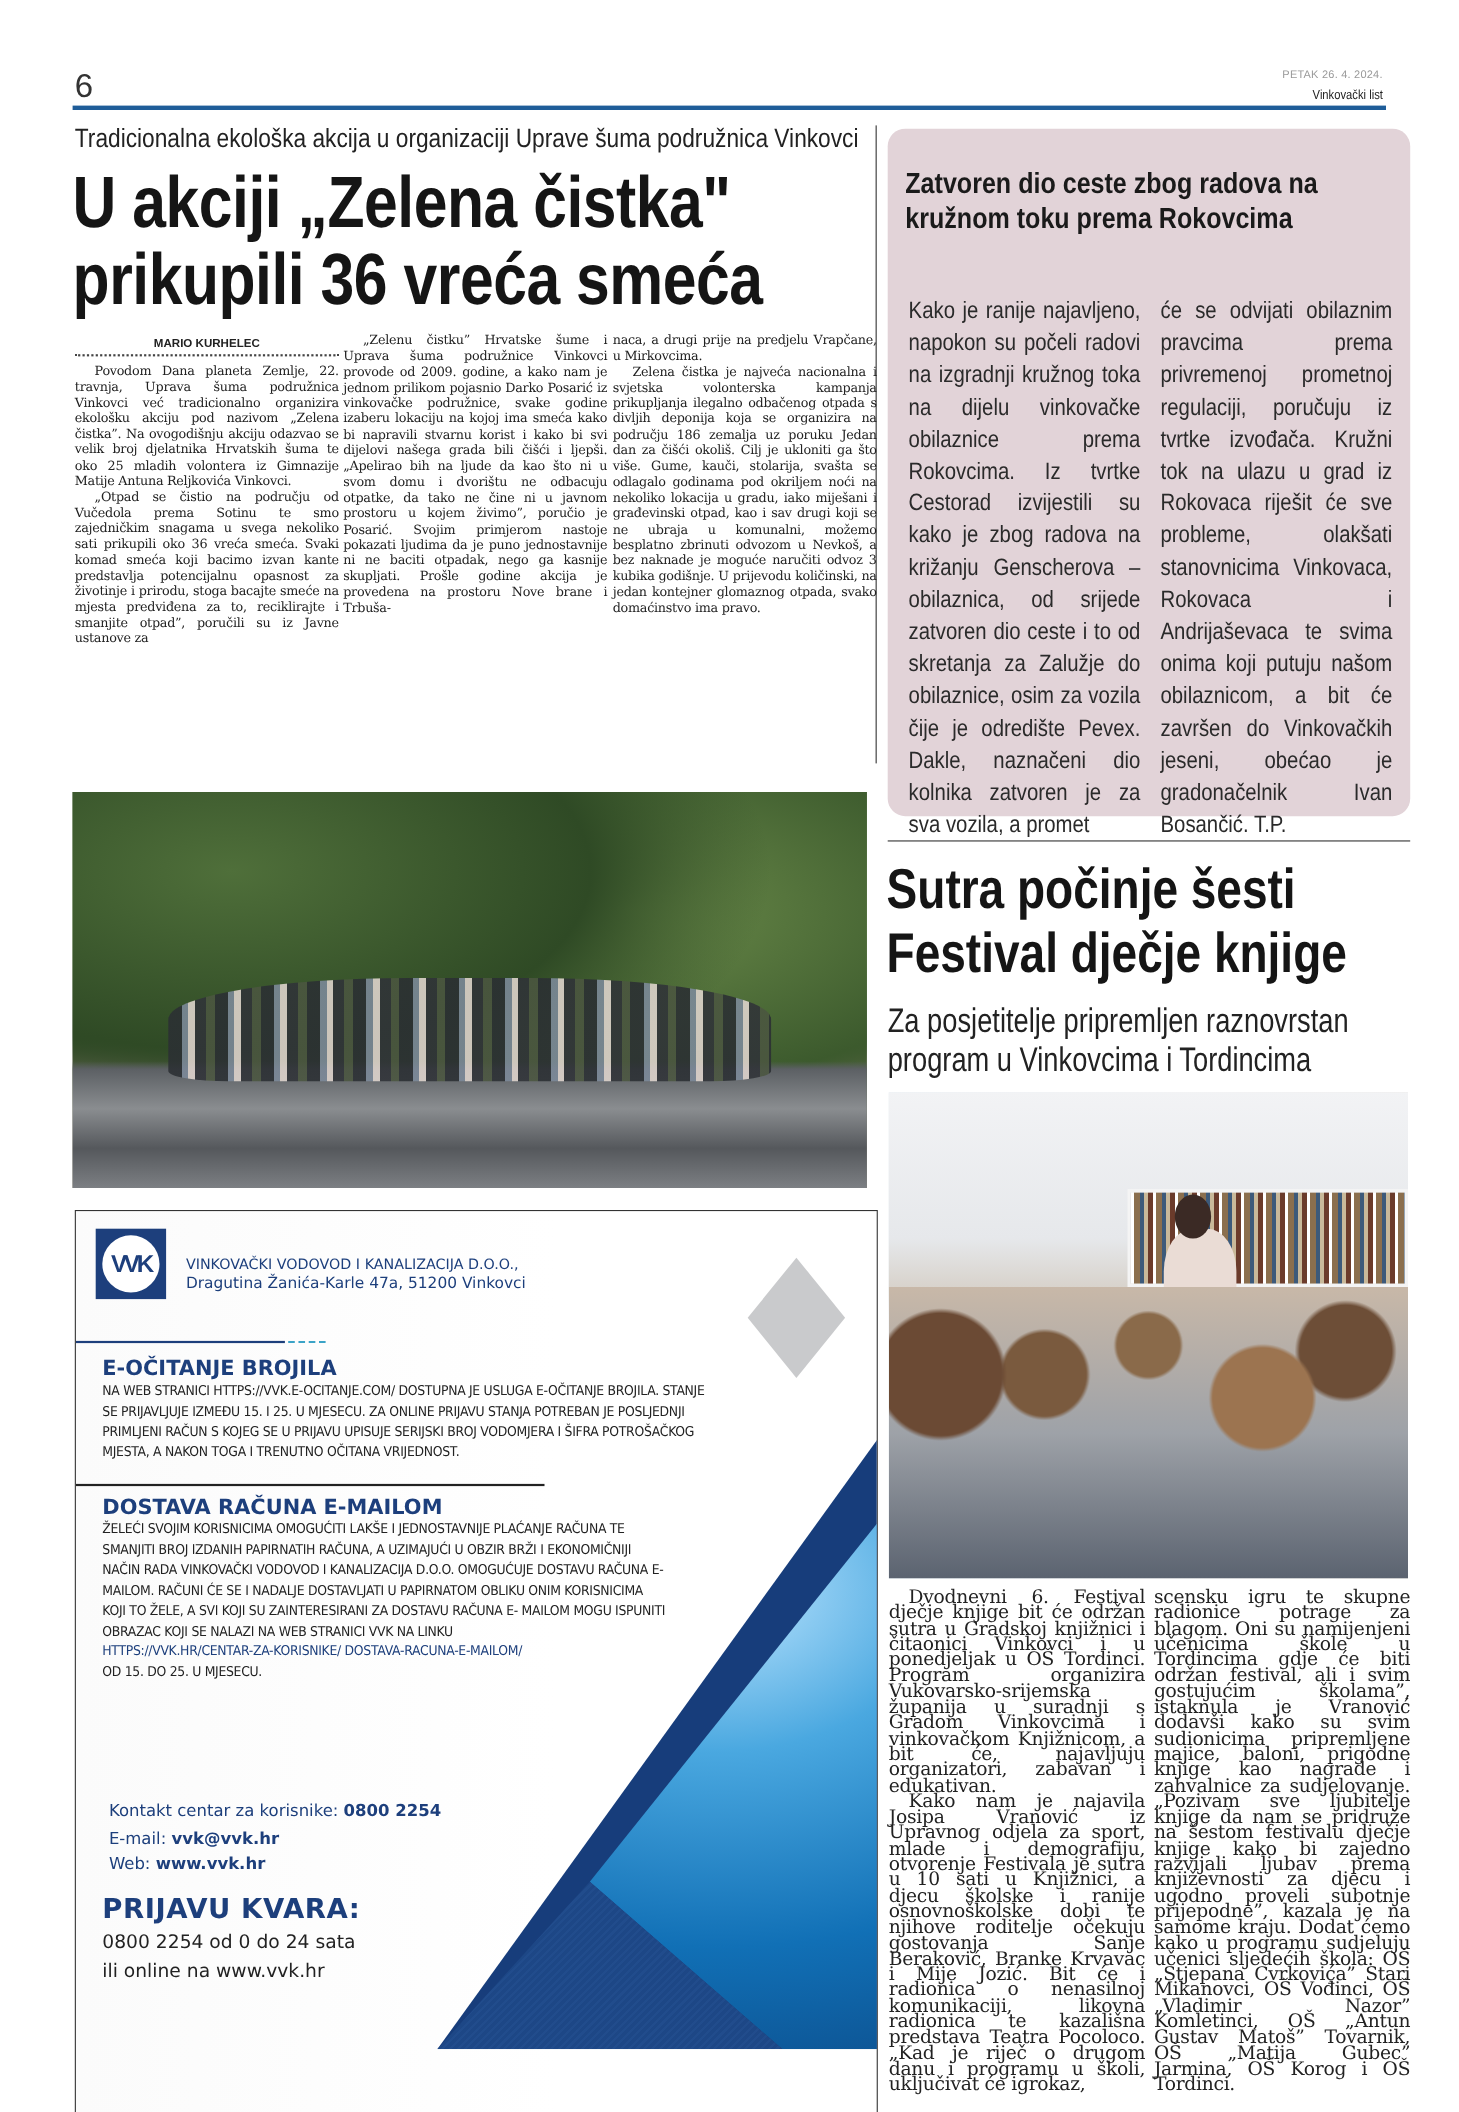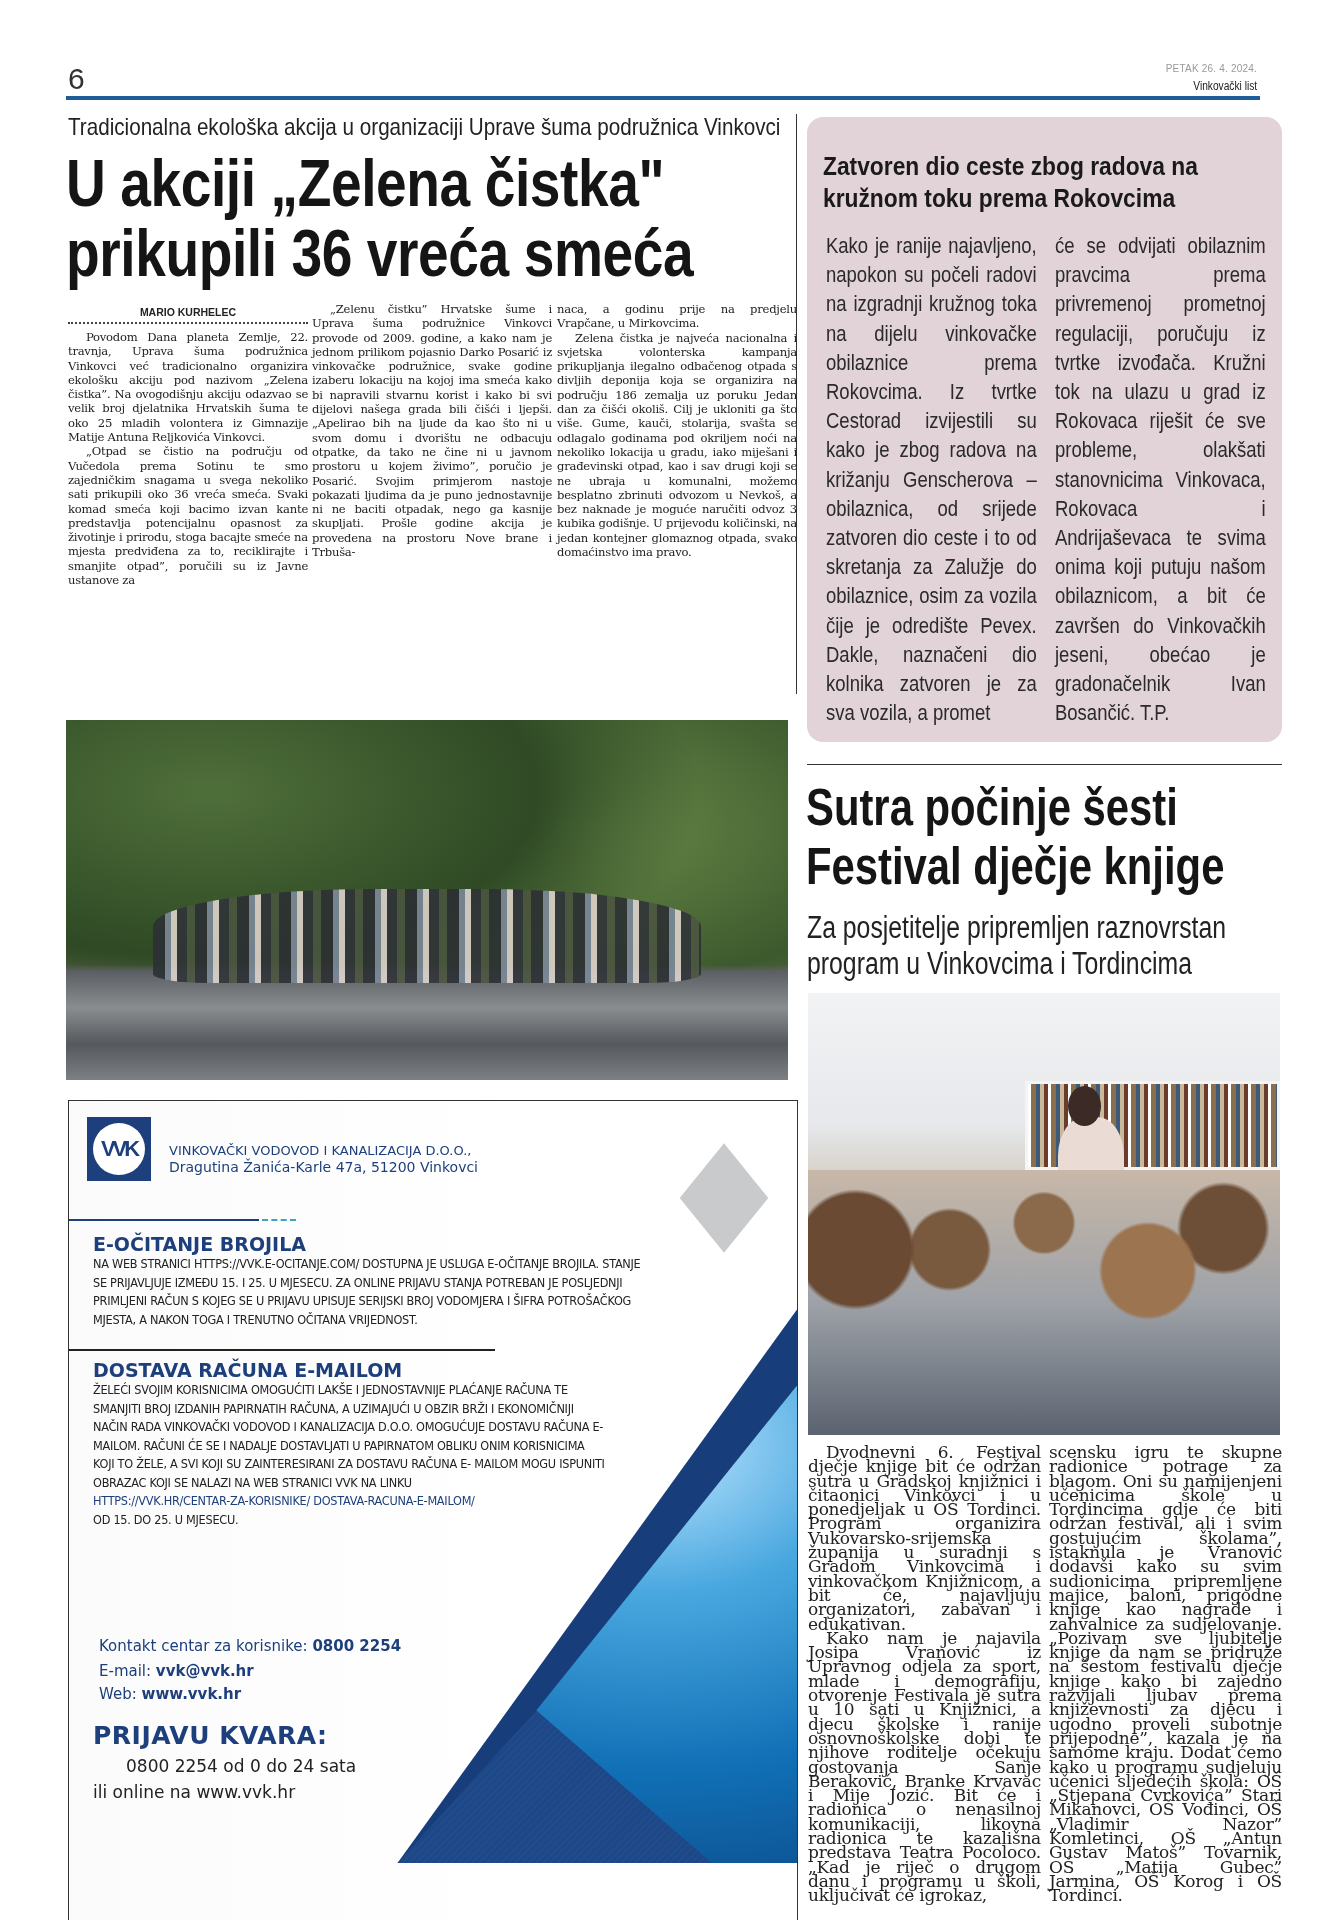--- a/index.html
+++ b/index.html
@@ -32,21 +32,21 @@
       radial-gradient(ellipse at 20% 20%, #4f6f3a 0%, #2f4a25 40%, transparent 60%),
       radial-gradient(ellipse at 70% 30%, #6b8b4a 0%, #3c5a2d 45%, transparent 65%),
       linear-gradient(180deg, #3e5b2d 0%, #55733a 35%, #2d4425 62%, #6d6b5a 68%); }
   .crowd { position: absolute; left: 12%; top: 47%; width: 76%; height: 26%; background:
       repeating-linear-gradient(90deg, #2b2f33 0 12px, #7d8a9a 12px 18px, #e1d6cf 18px 24px, #303338 24px 34px, #4b5640 34px 42px);
       border-radius: 40% 40% 10% 10%; opacity: .88; }
 
   
   #pink-box { position: absolute; left: 807px; top: 117px; width: 475px; height: 625px; background: #e2d3d8; border-radius: 16px; }
   #pink-title { position: absolute; left: 823px; top: 150px; width: 470px; font-family: "Liberation Sans", sans-serif; font-weight: 700; font-size: 26.5px; line-height: 32px; color: #1a1a1a; transform: scaleX(0.86); transform-origin: left top; }
-  .pcol { position: absolute; font-family: "Liberation Sans", sans-serif; font-size: 21.5px; line-height: 29.2px; color: #2a2a2a; text-align: justify; }
+  .pcol { position: absolute; font-family: "Liberation Sans", sans-serif; font-size: 21.5px; line-height: 29.2px; color: #2a2a2a; text-align: justify; margin-top: 36px; }
   .pcol-in { width: 245px; transform: scaleX(0.86); transform-origin: left top; }
   #pcol1 { left: 826px; top: 232px; }
   #pcol2 { left: 1055px; top: 232px; }
 
   #hr-right { position: absolute; left: 807px; top: 764px; width: 475px; height: 1px; background: #333; }
   #fest-title { position: absolute; left: 806px; top: 778px; width: 560px; font-family: "Liberation Sans", sans-serif; font-weight: 700; font-size: 51px; line-height: 59px; color: #151515; transform: scaleX(0.82); transform-origin: left top; }
   #fest-sub { position: absolute; left: 807px; top: 910px; width: 560px; font-family: "Liberation Sans", sans-serif; font-size: 31px; line-height: 36px; color: #222; transform: scaleX(0.8); transform-origin: left top; }
 
   #photo-kids { position: absolute; left: 808px; top: 993px; width: 472px; height: 442px; overflow: hidden;
     background:
@@ -93,21 +93,21 @@
   #ad-p1 { top: 154px; width: 600px; }
   #ad-rule2 { position: absolute; left: 0; top: 248px; width: 426px; height: 2px; background: #222; }
   #ad-h2 { top: 258px; }
   #ad-p2 { top: 280px; width: 560px; }
   .ad-link { color: #1d3f7c; }
   .ad-contact { position: absolute; left: 30px; font-family: "DejaVu Sans", sans-serif; font-size: 15px; color: #1d3f7c; }
   .ad-contact b { font-weight: 700; }
   #ad-c1 { top: 536px; } #ad-c2 { top: 561px; } #ad-c3 { top: 584px; }
   #ad-kvar { position: absolute; left: 24px; top: 620px; font-family: "DejaVu Sans", sans-serif; font-weight: 700; font-size: 25px; color: #1d3f7c; letter-spacing: 0.5px; }
   .ad-kv { position: absolute; left: 24px; font-family: "DejaVu Sans", sans-serif; font-size: 17px; color: #222; }
-  #ad-kv1 { top: 655px; margin-left: 33px; } #ad-kv2 { top: 681px; }
+  #ad-kv1 { top: 655px; } #ad-kv2 { top: 681px; }
 </style>
 </head>
 <body>
 
 <div id="page-num">6</div>
 <div id="date">PETAK 26. 4. 2024.</div>
 <div id="paper">Vinkovački list</div>
 <div id="top-rule"></div>
 
 <div id="kicker">Tradicionalna ekološka akcija u organizaciji Uprave šuma podružnica Vinkovci</div>
@@ -120,21 +120,21 @@
 <div id="byline-dots"></div>
 
 <div id="col1" class="col">
   <p>Povodom Dana planeta Zemlje, 22. travnja, Uprava šuma podružnica Vinkovci već tradicionalno organizira ekološku akciju pod nazivom „Zelena čistka”. Na ovogodišnju akciju odazvao se velik broj djelatnika Hrvatskih šuma te oko 25 mladih volontera iz Gimnazije Matije Antuna Reljkovića Vinkovci.</p>
   <p>„Otpad se čistio na području od Vučedola prema Sotinu te smo zajedničkim snagama u svega nekoliko sati prikupili oko 36 vreća smeća. Svaki komad smeća koji bacimo izvan kante predstavlja potencijalnu opasnost za životinje i prirodu, stoga bacajte smeće na mjesta predviđena za to, reciklirajte i smanjite otpad”, poručili su iz Javne ustanove za</p>
 </div>
 <div id="col2" class="col">
   <p>„Zelenu čistku” Hrvatske šume i Uprava šuma podružnice Vinkovci provode od 2009. godine, a kako nam je jednom prilikom pojasnio Darko Posarić iz vinkovačke podružnice, svake godine izaberu lokaciju na kojoj ima smeća kako bi napravili stvarnu korist i kako bi svi dijelovi našega grada bili čišći i ljepši. „Apelirao bih na ljude da kao što ni u svom domu i dvorištu ne odbacuju otpatke, da tako ne čine ni u javnom prostoru u kojem živimo”, poručio je Posarić. Svojim primjerom nastoje pokazati ljudima da je puno jednostavnije ni ne baciti otpadak, nego ga kasnije skupljati. Prošle godine akcija je provedena na prostoru Nove brane i Trbuša-</p>
 </div>
 <div id="col3" class="col">
-  <p class="noindent">naca, a godinu prije na predjelu Vrapčane, u Mirkovcima.</p>
+  <p class="noindent">naca, a drugi prije na predjelu Vrapčane, u Mirkovcima.</p>
   <p>Zelena čistka je najveća nacionalna i svjetska volonterska kampanja prikupljanja ilegalno odbačenog otpada s divljih deponija koja se organizira na području 186 zemalja uz poruku Jedan dan za čišći okoliš. Cilj je ukloniti ga što više. Gume, kauči, stolarija, svašta se odlagalo godinama pod okriljem noći na nekoliko lokacija u gradu, iako miješani i građevinski otpad, kao i sav drugi koji se ne ubraja u komunalni, možemo besplatno zbrinuti odvozom u Nevkoš, a bez naknade je moguće naručiti odvoz 3 kubika godišnje. U prijevodu količinski, na jedan kontejner glomaznog otpada, svako domaćinstvo ima pravo.</p>
 </div>
 
 <div id="photo-forest" title="Group photo of volunteers in front of a forest">
   <div class="crowd"></div>
 </div>
 
 <div id="pink-box"></div>
 <div id="pink-title">Zatvoren dio ceste zbog radova na kružnom toku prema Rokovcima</div>
 <div id="pcol1" class="pcol">

